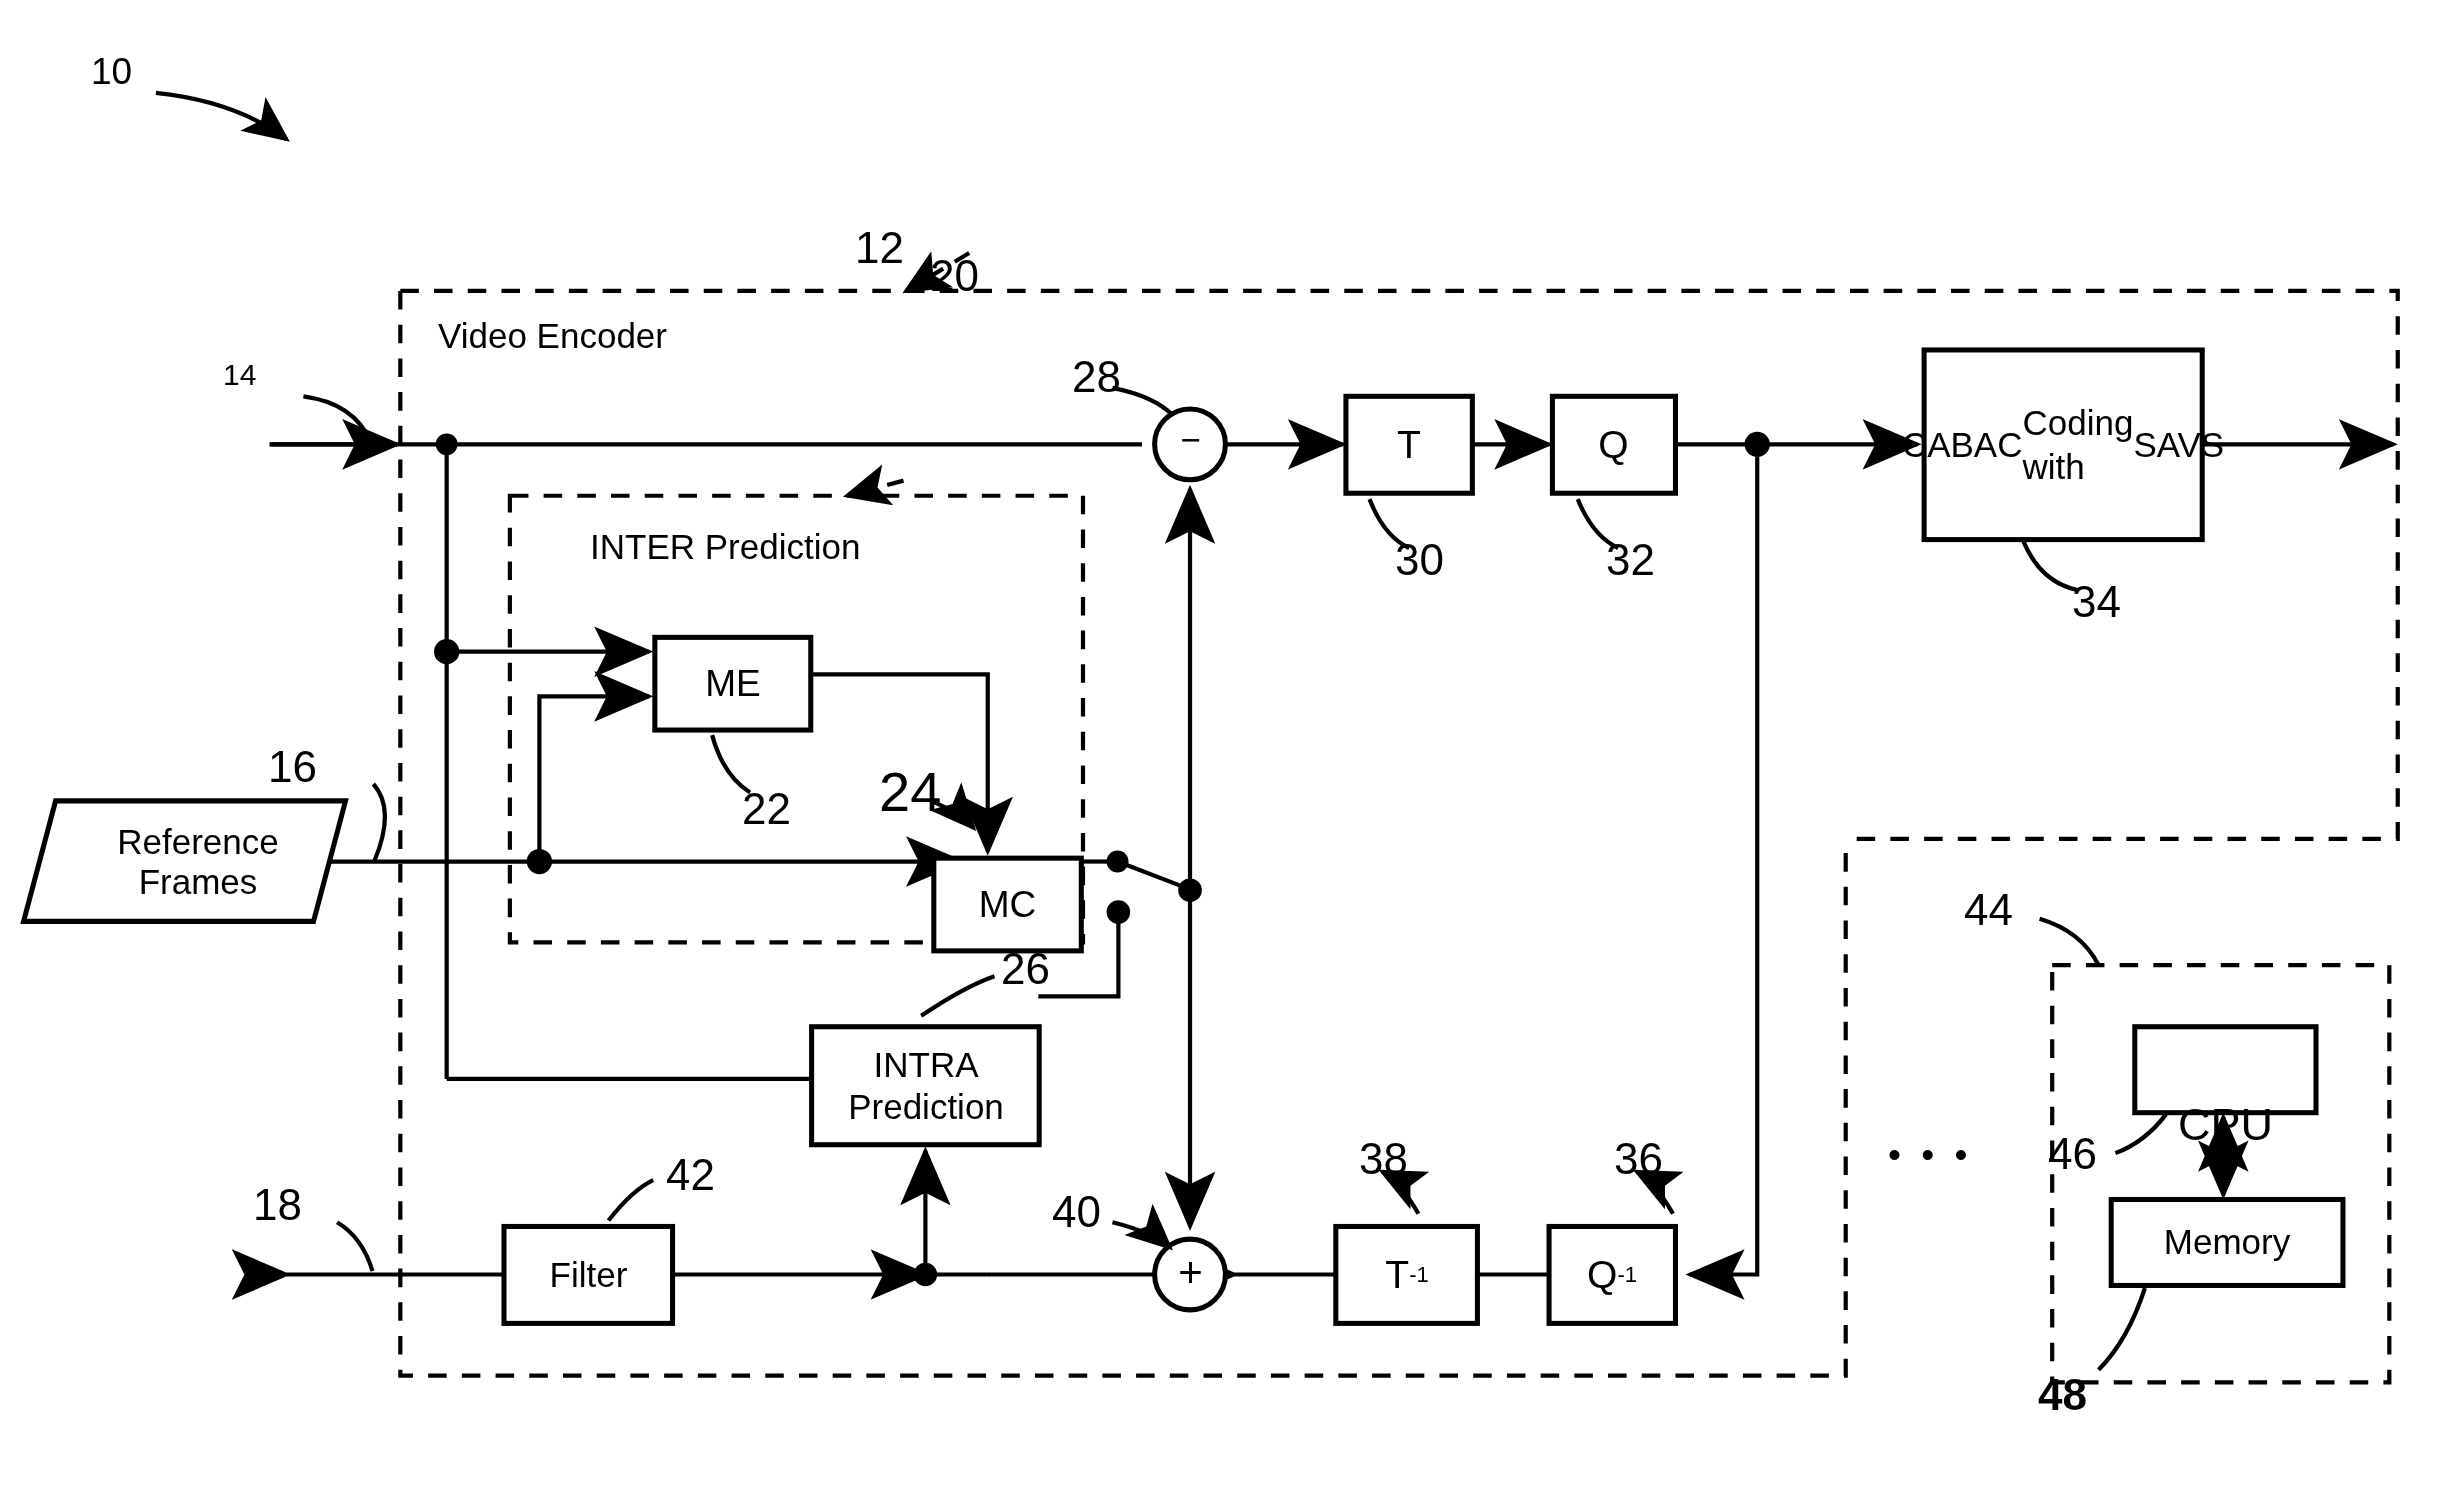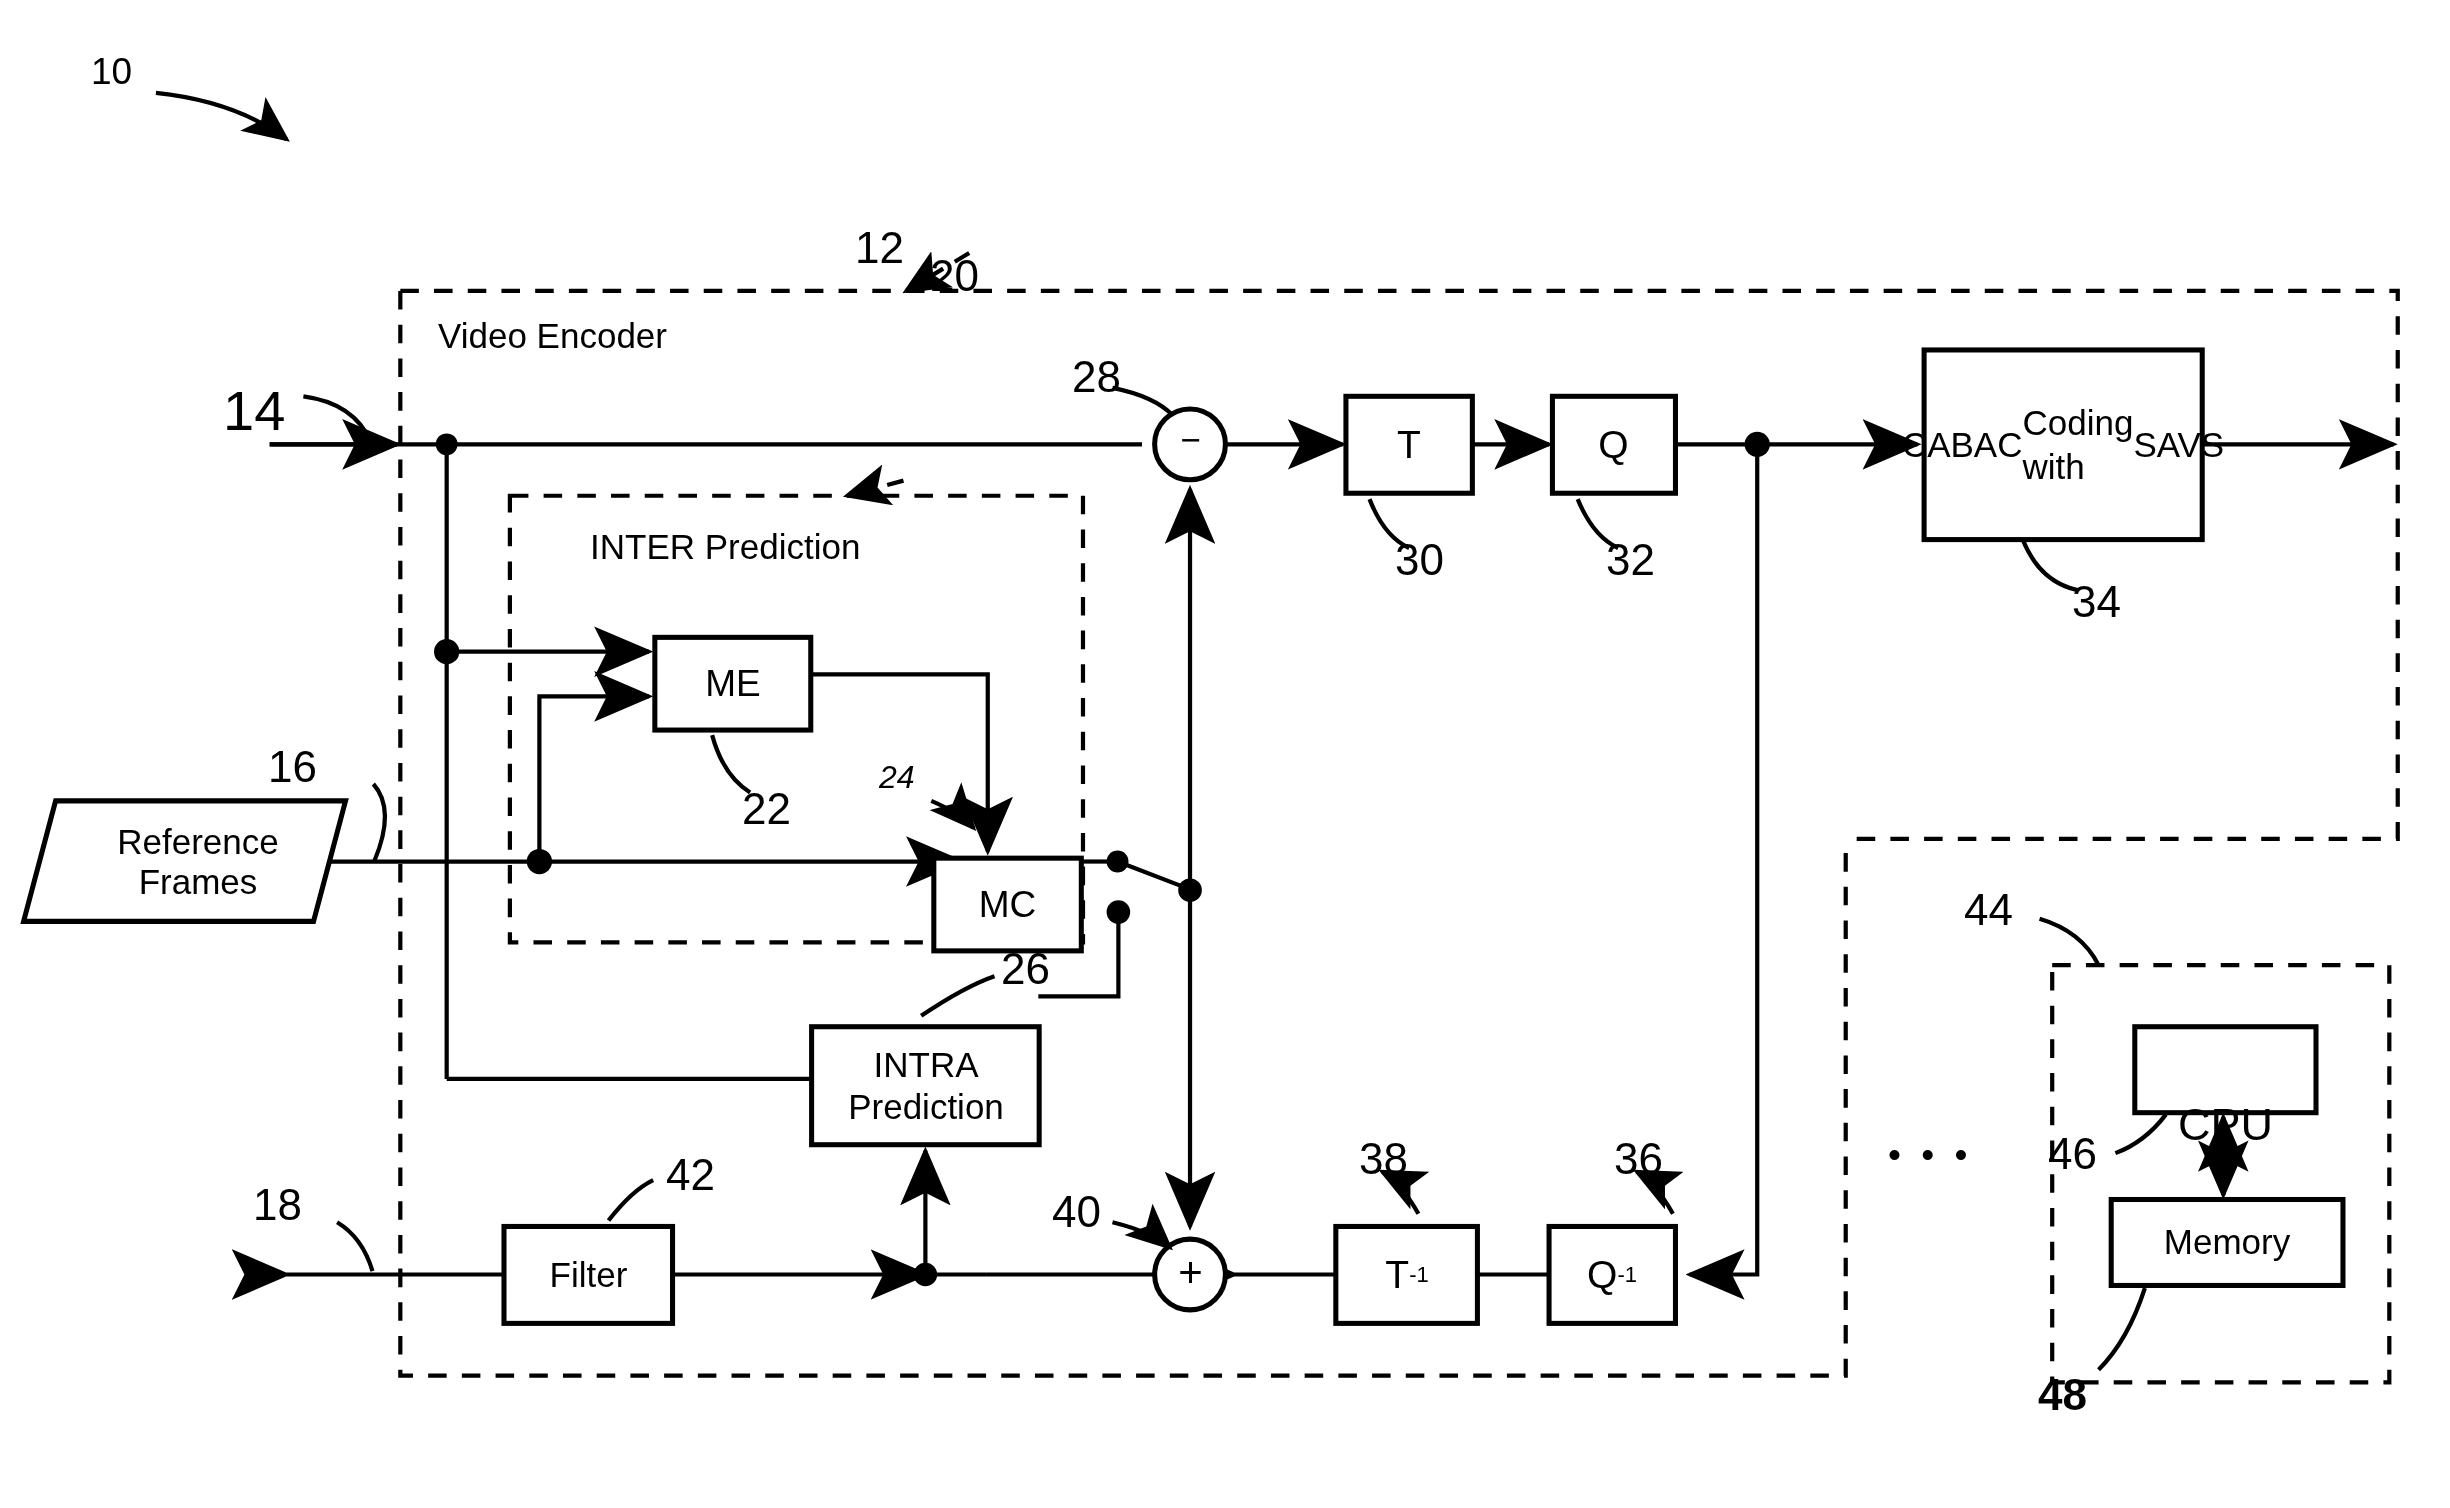--- a/index.html
+++ b/index.html
@@ -179,40 +179,40 @@
   </svg>
 
   <div style="position:absolute; inset:0;">
 
     <div style="position:absolute; left:91px; top:51px; font-size:37px;text-align:right;">10</div>
 
     <div style="position:absolute; left:855px; top:223px; font-size:44px;">12</div>
 
     <div style="position:absolute; left:438px; top:316px; font-size:35px;">Video Encoder</div>
 
-    <div style="position:absolute; left:223px; top:358px; font-size:56px;margin-top:20px;">14</div>
+    <div style="position:absolute; left:223px; top:358px; font-size:30px;">14</div>
 
     <div style="position:absolute; left:268px; top:742px; font-size:44px;">16</div>
 
     <div style="position:absolute; left:84px; top:822px; width:228px; text-align:center; font-size:35px; line-height:40px;">
       <div>Reference</div>
       <div>Frames</div>
     </div>
 
     <div style="position:absolute; left:253px; top:1180px; font-size:44px;">18</div>
 
     <div style="position:absolute; left:930px; top:251px; font-size:44px;">20</div>
 
     <div style="position:absolute; left:590px; top:527px; font-size:35px;">INTER Prediction</div>
 
     <div style="position:absolute; left:655px; top:637px; width:156px; height:93px; display:flex; align-items:center; justify-content:center; font-size:37px;">ME</div>
 
     <div style="position:absolute; left:742px; top:784px; font-size:44px;">22</div>
 
-    <div style="position:absolute; left:879px; top:759px; font-size:32px;font-style:italic;">24</div>
+    <div style="position:absolute; left:879px; top:759px; font-size:56px;">24</div>
 
     <div style="position:absolute; left:934px; top:858px; width:147px; height:93px; display:flex; align-items:center; justify-content:center; font-size:37px;">MC</div>
 
     <div style="position:absolute; left:1001px; top:944px; font-size:44px;">26</div>
 
     <div style="position:absolute; left:812px; top:1027px; width:228px; height:118px; display:flex; flex-direction:column; align-items:center; justify-content:center; font-size:35px; line-height:42px;">
       <div>INTRA</div>
       <div>Prediction</div>
     </div>
 

